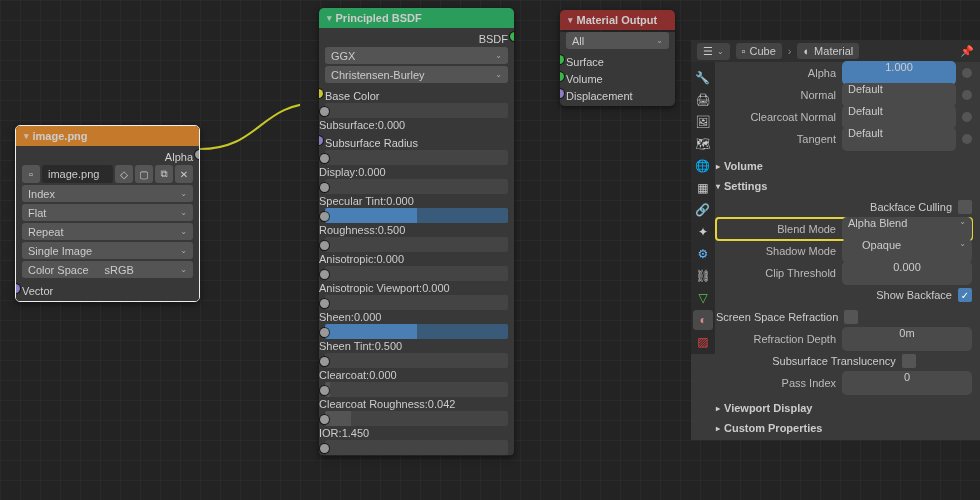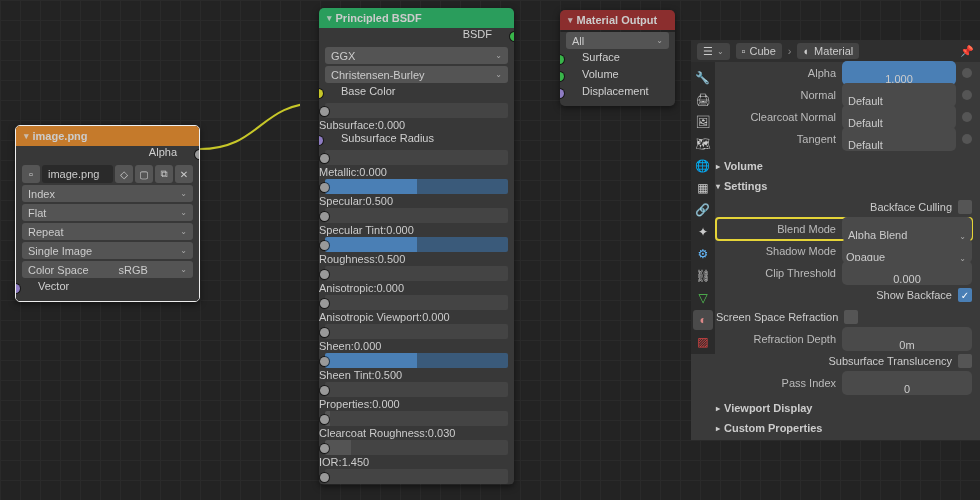--- a/index.html
+++ b/index.html
@@ -2,21 +2,21 @@
 <html><head>
 <meta charset="utf-8">
 <style>
   *{box-sizing:border-box;margin:0;padding:0;font-family:sans-serif;font-size:11px;color:#ccc;-webkit-font-smoothing:antialiased}
   body{background:#1a1a1a;width:980px;height:500px;overflow:hidden;position:relative}
   .graph-bg{position:absolute;inset:0;background-color:#232323;background-image:linear-gradient(#2a2a2a 1px,transparent 1px),linear-gradient(90deg,#2a2a2a 1px,transparent 1px);background-size:20px 20px}
   .node{position:absolute;border-radius:5px;overflow:hidden;box-shadow:0 2px 6px rgba(0,0,0,.5)}
   .node-hdr{padding:4px 8px;font-weight:600;color:#eee;display:flex;align-items:center;gap:4px}
   .node-hdr .tri{font-size:9px;opacity:.8}
   .node-body{background:#383838}
-  .row{display:flex;align-items:flex-start;height:17px;padding:0 22px;position:relative}
+  .row{display:flex;align-items:flex-end;height:17px;padding:0 6px;position:relative}
   .row.out{justify-content:flex-end}
   .row .lbl{color:#d0d0d0}
   .sock{width:9px;height:9px;border-radius:50%;position:absolute;top:4px;box-shadow:0 0 0 1px rgba(0,0,0,.6)}
   .sock.l{left:-5px}
   .sock.r{right:-5px}
   .sock.yellow{background:#c7c729}
   .sock.green{background:#39b54a}
   .sock.grey{background:#999}
   .sock.purple{background:#8e7cc3}
   .sel{background:#545454;border-radius:3px;height:17px;margin:2px 6px;padding:0 6px;display:flex;align-items:center;justify-content:space-between;color:#ddd}
@@ -35,21 +35,21 @@
   
   .panel{position:absolute;background:#3a3a3a}
   .iconbar{position:absolute;left:691px;top:40px;width:24px;background:#2b2b2b;padding-top:4px}
   .iconbar div{width:20px;height:20px;margin:2px auto;border-radius:3px;display:flex;align-items:center;justify-content:center;font-size:12px}
   .iconbar div.active{background:#4a4a4a}
   .hdrbar{position:absolute;left:691px;top:40px;right:0;height:22px;background:#2f2f2f;display:flex;align-items:center;padding:0 6px;gap:6px}
   .crumb{background:#444;border-radius:3px;padding:2px 6px;display:flex;align-items:center;gap:4px}
   .right-body{position:absolute;left:716px;top:62px;right:8px}
   .prow{display:flex;align-items:center;height:22px;gap:6px}
   .prow .plbl{flex:0 0 120px;text-align:right;color:#bbb}
-  .pfield{flex:1;background:#4a4a4a;border-radius:5px;height:24px;display:flex;align-items:flex-end;justify-content:center;color:#ddd;position:relative}
+  .pfield{flex:1;background:#4a4a4a;border-radius:5px;height:24px;display:flex;align-items:flex-start;justify-content:center;color:#ddd;position:relative}
   .pfield.blue{background:#4a7fb5}
   .pfield .dcaret{position:absolute;right:6px;font-size:8px;color:#aaa}
   .dot{width:10px;height:10px;border-radius:50%;background:#555;flex:0 0 10px}
   .chk{width:14px;height:14px;background:#555;border-radius:2px;flex:0 0 14px}
   .chk.on{background:#4a7fb5;display:flex;align-items:center;justify-content:center;color:#fff;font-size:10px}
   .sect{height:20px;display:flex;align-items:center;gap:4px;color:#ddd;font-weight:600}
   .sect .tri{font-size:8px}
   .hl{outline:2px solid #e5d438;outline-offset:-1px;border-radius:3px}
   svg.wires{position:absolute;inset:0;pointer-events:none}
   .imgfield{display:flex;align-items:center;gap:2px;margin:2px 6px}
@@ -97,21 +97,21 @@
         <span class="caret">⌄</span>
       </div>
     <div class="sel">
         <span>Repeat</span>
         <span class="caret">⌄</span>
       </div>
     <div class="sel">
         <span>Single Image</span>
         <span class="caret">⌄</span>
       </div>
-    <div class="sel" style="justify-content:flex-end;gap:30px">
+    <div class="sel" style="justify-content:flex-end;gap:16px">
         <span>Color Space</span>
         <span>sRGB</span>
         <span class="caret" style="margin-left:auto">⌄</span>
       </div>
     <div class="row">
         <span class="sock l purple"></span>
         <span class="lbl">Vector</span>
       </div>
     <div style="height:4px"></div>
   </div>
@@ -144,25 +144,21 @@
           <div class="rest"></div>
         </div><span class="txt">Subsurface:</span><span class="val">0.000</span></div>
     <div class="row">
         <span class="sock l purple"></span>
         <span class="lbl">Subsurface Radius</span>
       </div>
     <div id="bsdf-sliders">
         <div class="slider-wrap"><span class="sock l grey" style="left:1px"></span><div class="slider">
             <div class="fill" style="width:0%"></div>
             <div class="rest"></div>
-          </div><span class="txt">Metallic:</span><span class="val">0.000</span></div>
-        <div class="slider-wrap"><span class="sock l grey" style="left:1px"></span><div class="slider blue">
-            <div class="fill" style="width:50%"></div>
-            <div class="rest"></div>
-          </div><span class="txt">Specular:</span><span class="val">0.500</span></div>
+          </div><span class="txt">Display:</span><span class="val">0.000</span></div>
         <div class="slider-wrap"><span class="sock l grey" style="left:1px"></span><div class="slider">
             <div class="fill" style="width:0%"></div>
             <div class="rest"></div>
           </div><span class="txt">Specular Tint:</span><span class="val">0.000</span></div>
         <div class="slider-wrap"><span class="sock l grey" style="left:1px"></span><div class="slider blue">
             <div class="fill" style="width:50%"></div>
             <div class="rest"></div>
           </div><span class="txt">Roughness:</span><span class="val">0.500</span></div>
         <div class="slider-wrap"><span class="sock l grey" style="left:1px"></span><div class="slider">
             <div class="fill" style="width:0%"></div>
@@ -176,25 +172,25 @@
             <div class="fill" style="width:0%"></div>
             <div class="rest"></div>
           </div><span class="txt">Sheen:</span><span class="val">0.000</span></div>
         <div class="slider-wrap"><span class="sock l grey" style="left:1px"></span><div class="slider blue">
             <div class="fill" style="width:50%"></div>
             <div class="rest"></div>
           </div><span class="txt">Sheen Tint:</span><span class="val">0.500</span></div>
         <div class="slider-wrap"><span class="sock l grey" style="left:1px"></span><div class="slider">
             <div class="fill" style="width:0%"></div>
             <div class="rest"></div>
-          </div><span class="txt">Properties:</span><span class="val">0.000</span></div>
+          </div><span class="txt">Clearcoat:</span><span class="val">0.000</span></div>
         <div class="slider-wrap"><span class="sock l grey" style="left:1px"></span><div class="slider">
             <div class="fill" style="width:3%"></div>
             <div class="rest"></div>
-          </div><span class="txt">Clearcoat Roughness:</span><span class="val">0.030</span></div>
+          </div><span class="txt">Clearcoat Roughness:</span><span class="val">0.042</span></div>
         <div class="slider-wrap"><span class="sock l grey" style="left:1px"></span><div class="slider">
             <div class="fill" style="width:14%"></div>
             <div class="rest"></div>
           </div><span class="txt">IOR:</span><span class="val">1.450</span></div>
         <div class="slider-wrap">
           <span class="sock l grey" style="left:1px"></span>
           <div class="slider">
             <div class="fill" style="width:0%"></div>
             <div class="rest"></div>
           </div>
@@ -300,21 +296,21 @@
   <div class="prow hl">
       <div class="plbl">Blend Mode</div>
       <div class="pfield">
         <span style="margin-right:auto;margin-left:6px">Alpha Blend</span>
         <span class="dcaret">⌄</span>
       </div>
     </div>
   <div class="prow">
       <div class="plbl">Shadow Mode</div>
       <div class="pfield">
-        <span style="margin-right:auto;margin-left:4px">Opaque</span>
+        <span style="margin-right:auto;margin-left:20px">Opaque</span>
         <span class="dcaret">⌄</span>
       </div>
     </div>
   <div class="prow">
       <div class="plbl">Clip Threshold</div>
       <div class="pfield">
         <span>0.000</span>
       </div>
     </div>
   <div class="prow" style="justify-content:flex-end">
@@ -324,21 +320,21 @@
   <div class="prow" style="">
       <span>Screen Space Refraction</span>
       <div class="chk"></div>
     </div>
   <div class="prow">
       <div class="plbl">Refraction Depth</div>
       <div class="pfield">
         <span>0m</span>
       </div>
     </div>
-  <div class="prow" style="justify-content:flex-end">
+  <div class="prow" style="justify-content:center">
       <span>Subsurface Translucency</span>
       <div class="chk"></div>
     </div>
   <div class="prow">
       <div class="plbl">Pass Index</div>
       <div class="pfield">
         <span>0</span>
       </div>
     </div>
   <div style="height:4px"></div>

